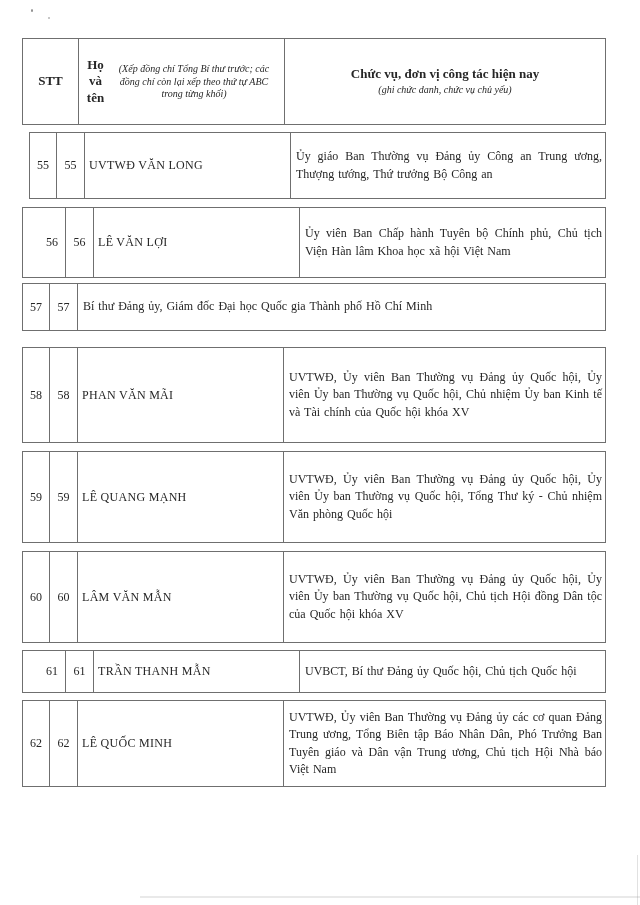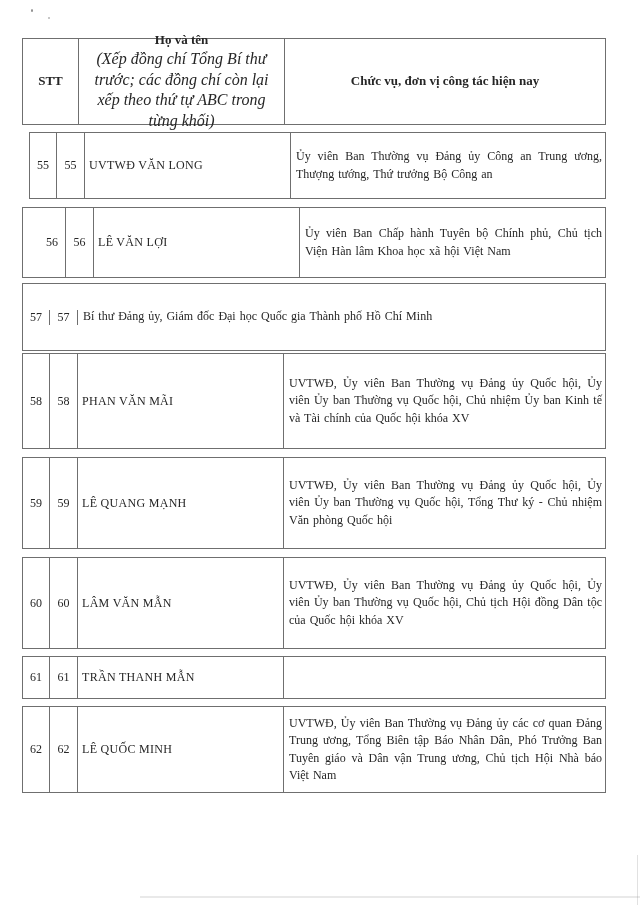--- a/index.html
+++ b/index.html
@@ -45,42 +45,42 @@
 
   
   .hdr .c-sttH {
     width: 56px;
     border-right: 1px solid #6f6f6f;
     display: flex; align-items: center; justify-content: center;
   }
   .hdr .c-nameH {
     width: 206px;
     border-right: 1px solid #6f6f6f;
-    display: flex; flex-direction: column; align-items: center; justify-content: center;
+    display: flex; flex-direction: row; align-items: center; justify-content: center;
     text-align: center;
     padding: 2px 4px;
   }
   .hdr .c-posH {
     flex: 1;
     display: flex; flex-direction: column; align-items: center; justify-content: center;
     text-align: right;
     padding: 2px 6px;
   }
   .hdr-title { font-weight: bold; font-size: 13px; line-height: 1.25; }
-  .hdr-sub { font-style: italic; font-size: 16px; line-height: 1.28; margin-top: 1px; }
+  .hdr-sub { font-style: italic; font-size: 10px; line-height: 1.28; margin-top: 1px; }
 
   
   .r-hdr { height: 87px; margin-bottom: 7px; }
   .r-0 { height: 67px; margin-bottom: 8px; margin-left: 7px; }
   .r-1 { height: 71px; margin-bottom: 5px; padding-left: 16px; }
-  .r-2 { height: 68px; margin-bottom: 2px; align-items: center; }
+  .r-2 { height: 48px; margin-bottom: 16px; }
   .r-3 { height: 96px; margin-bottom: 8px; }
   .r-4 { height: 92px; margin-bottom: 8px; }
   .r-5 { height: 92px; margin-bottom: 7px; }
-  .r-6 { height: 43px; margin-bottom: 7px; }
+  .r-6 { height: 43px; margin-bottom: 7px; padding-left: 16px; }
   .r-7 { height: 87px; margin-bottom: 0; }
 
   
   .speck { position: absolute; border-radius: 50%; }
   .speck1 { left: 31px; top: 9px;  width: 2px; height: 3px; background: #8d8d8d; }
   .speck2 { left: 48px; top: 17px; width: 2px; height: 2px; background: #b5b5b5; }
   .smudge-bottom {
     position: absolute; left: 140px; top: 896px; width: 500px; height: 2px;
     background: rgba(120,120,120,0.16);
   }
@@ -102,35 +102,36 @@
     <div class="row hdr r-hdr">
       <div class="c-sttH">
         <span class="hdr-title">STT</span>
       </div>
       <div class="c-nameH">
         <div class="hdr-title">Họ và tên</div>
         <div class="hdr-sub">(Xếp đồng chí Tổng Bí thư trước; các đồng chí còn lại xếp theo thứ tự ABC trong từng khối)</div>
       </div>
       <div class="c-posH">
         <div class="hdr-title">Chức vụ, đơn vị công tác hiện nay</div>
+        <div class="hdr-sub">(ghi chức danh, chức vụ chủ yếu)</div>
       </div>
     </div>
 
     <div class="row r-0">
       <div class="cell c-stt1">
           <span class="num">55</span>
         </div>
       <div class="cell c-stt2">
           <span class="num">55</span>
         </div>
       <div class="cell c-name">
           <span class="name-text">UVTWĐ VĂN LONG</span>
         </div>
       <div class="cell c-pos">
-          <div class="pos-text">Ủy viên Ban Thường vụ Đảng ủy Công an Trung ương, Thượng tướng, Thứ trưởng Bộ Công an</div>
+          <div class="pos-text">Ủy giáo Ban Thường vụ Đảng ủy Công an Trung ương, Thượng tướng, Thứ trưởng Bộ Công an</div>
         </div>
     </div>
 
     <div class="row r-1">
       <div class="cell c-stt1">
           <span class="num">56</span>
         </div>
       <div class="cell c-stt2">
           <span class="num">56</span>
         </div>
@@ -201,20 +202,23 @@
 
     <div class="row r-6">
       <div class="cell c-stt1">
           <span class="num">61</span>
         </div>
       <div class="cell c-stt2">
           <span class="num">61</span>
         </div>
       <div class="cell c-name">
           <span class="name-text">TRẦN THANH MẪN</span>
+        </div>
+      <div class="cell c-pos">
+          <div class="pos-text">UVBCT, Bí thư Đảng ủy Quốc hội, Chủ tịch Quốc hội</div>
         </div>
     </div>
 
     <div class="row r-7">
       <div class="cell c-stt1">
           <span class="num">62</span>
         </div>
       <div class="cell c-stt2">
           <span class="num">62</span>
         </div>

